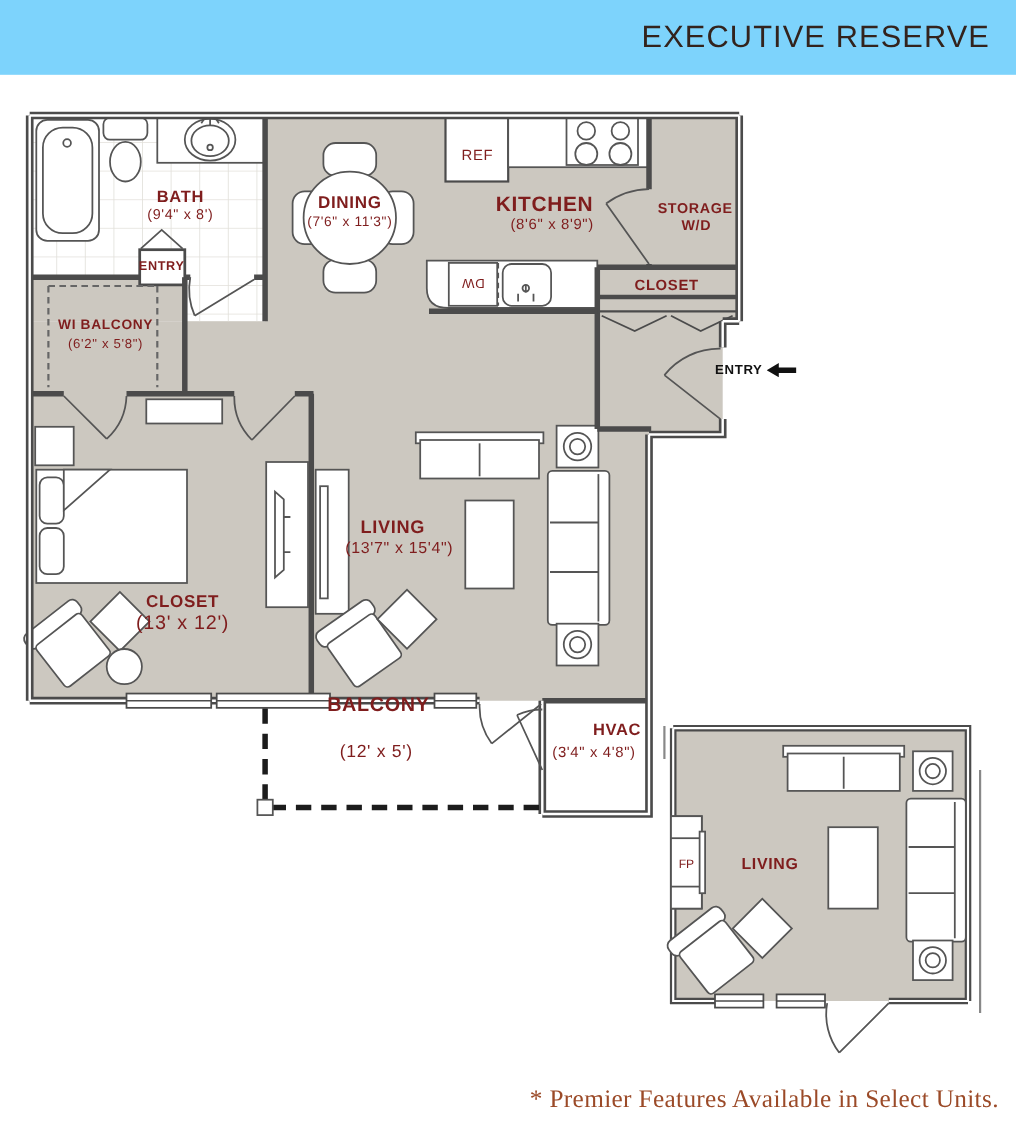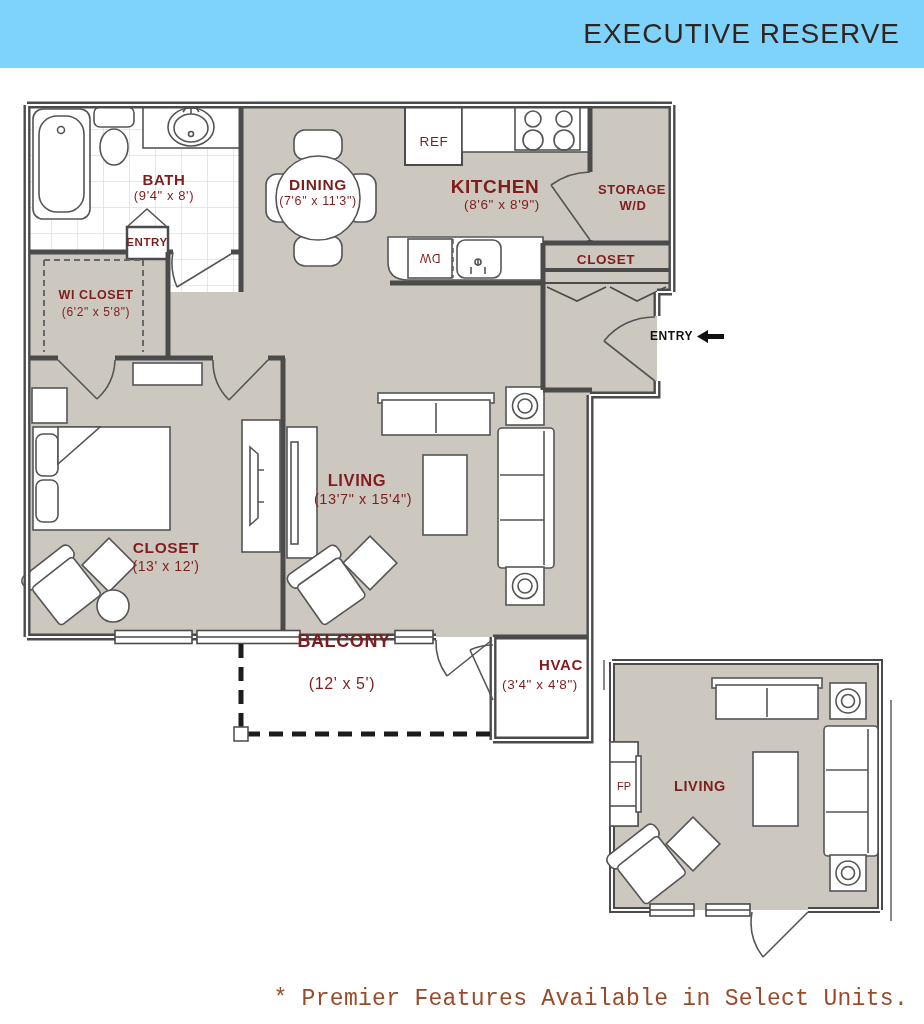--- a/index.html
+++ b/index.html
@@ -10,21 +10,21 @@
   .header .title{font-size:28px;letter-spacing:1px;color:#33231d;padding-right:24px;font-weight:500;}
   svg.plan{position:absolute;left:0;top:0;}
   .lbl{position:absolute;transform:translate(-50%,-50%);white-space:nowrap;color:#7f1d1d;
        text-align:center;letter-spacing:0.6px;}
   .b{font-weight:bold;}
   .rot180{transform:translate(-50%,-50%) rotate(180deg);}
   .entry-row{position:absolute;left:650px;top:329px;display:flex;align-items:center;gap:4px;}
   .entry-row .lbl-inline{font-weight:bold;font-size:12px;letter-spacing:0.6px;color:#111;}
   .footnote{position:absolute;left:612px;top:938px;font-size:11.5px;line-height:17px;
             letter-spacing:0.4px;color:#3a3a3a;}
-  .premier{position:absolute;right:16px;top:986px;font-family:Liberation Mono, monospace;
+  .premier{position:absolute;right:16px;top:986px;font-family:Liberation Serif, serif;
            font-size:23px;color:#9B4A28;letter-spacing:0.3px;}
 </style>
 </head>
 <body>
 
 <div class="stage">
 
   <div class="header">
     <div class="title">EXECUTIVE RESERVE</div>
   </div>
@@ -266,26 +266,26 @@
   <div class="lbl b" style="left:147px;top:242px;font-size:11.5px">ENTRY</div>
   <div class="lbl b" style="left:318px;top:185px;font-size:15.5px">DINING</div>
   <div class="lbl" style="left:318px;top:201px;font-size:12.5px">(7'6" x 11'3")</div>
   <div class="lbl" style="left:434px;top:141px;font-size:13.5px">REF</div>
   <div class="lbl b" style="left:495px;top:187px;font-size:19px">KITCHEN</div>
   <div class="lbl" style="left:502px;top:204px;font-size:13.5px">(8'6" x 8'9")</div>
   <div class="lbl b" style="left:632px;top:189px;font-size:13px">STORAGE</div>
   <div class="lbl b" style="left:633px;top:205px;font-size:13px">W/D</div>
   <div class="lbl rot180" style="left:430px;top:258px;font-size:12px;font-weight:500">DW</div>
   <div class="lbl b" style="left:606px;top:259px;font-size:13.5px">CLOSET</div>
-  <div class="lbl b" style="left:96px;top:295px;font-size:12.5px">WI CLOSET</div>
+  <div class="lbl b" style="left:96px;top:295px;font-size:12.5px">WI BALCONY</div>
   <div class="lbl" style="left:96px;top:312px;font-size:12px">(6'2" x 5'8")</div>
   <div class="lbl b" style="left:357px;top:480px;font-size:16.5px">LIVING</div>
   <div class="lbl" style="left:363px;top:499px;font-size:14.5px">(13'7" x 15'4")</div>
   <div class="lbl b" style="left:166px;top:548px;font-size:15.5px">CLOSET</div>
-  <div class="lbl" style="left:166px;top:566px;font-size:14px">(13' x 12')</div>
+  <div class="lbl" style="left:166px;top:566px;font-size:18px">(13' x 12')</div>
   <div class="lbl b" style="left:344px;top:641px;font-size:18px">BALCONY</div>
   <div class="lbl" style="left:342px;top:684px;font-size:16px">(12' x 5')</div>
   <div class="lbl b" style="left:561px;top:664px;font-size:15px">HVAC</div>
   <div class="lbl" style="left:540px;top:684px;font-size:13.5px">(3'4" x 4'8")</div>
   <div class="lbl b" style="left:700px;top:786px;font-size:14.5px">LIVING</div>
   <div class="lbl" style="left:624px;top:786px;font-size:11px;letter-spacing:0">FP</div>
 
   <div class="entry-row">
     <span class="lbl-inline">ENTRY</span>
     <svg width="27" height="13" viewBox="0 0 27 13">

